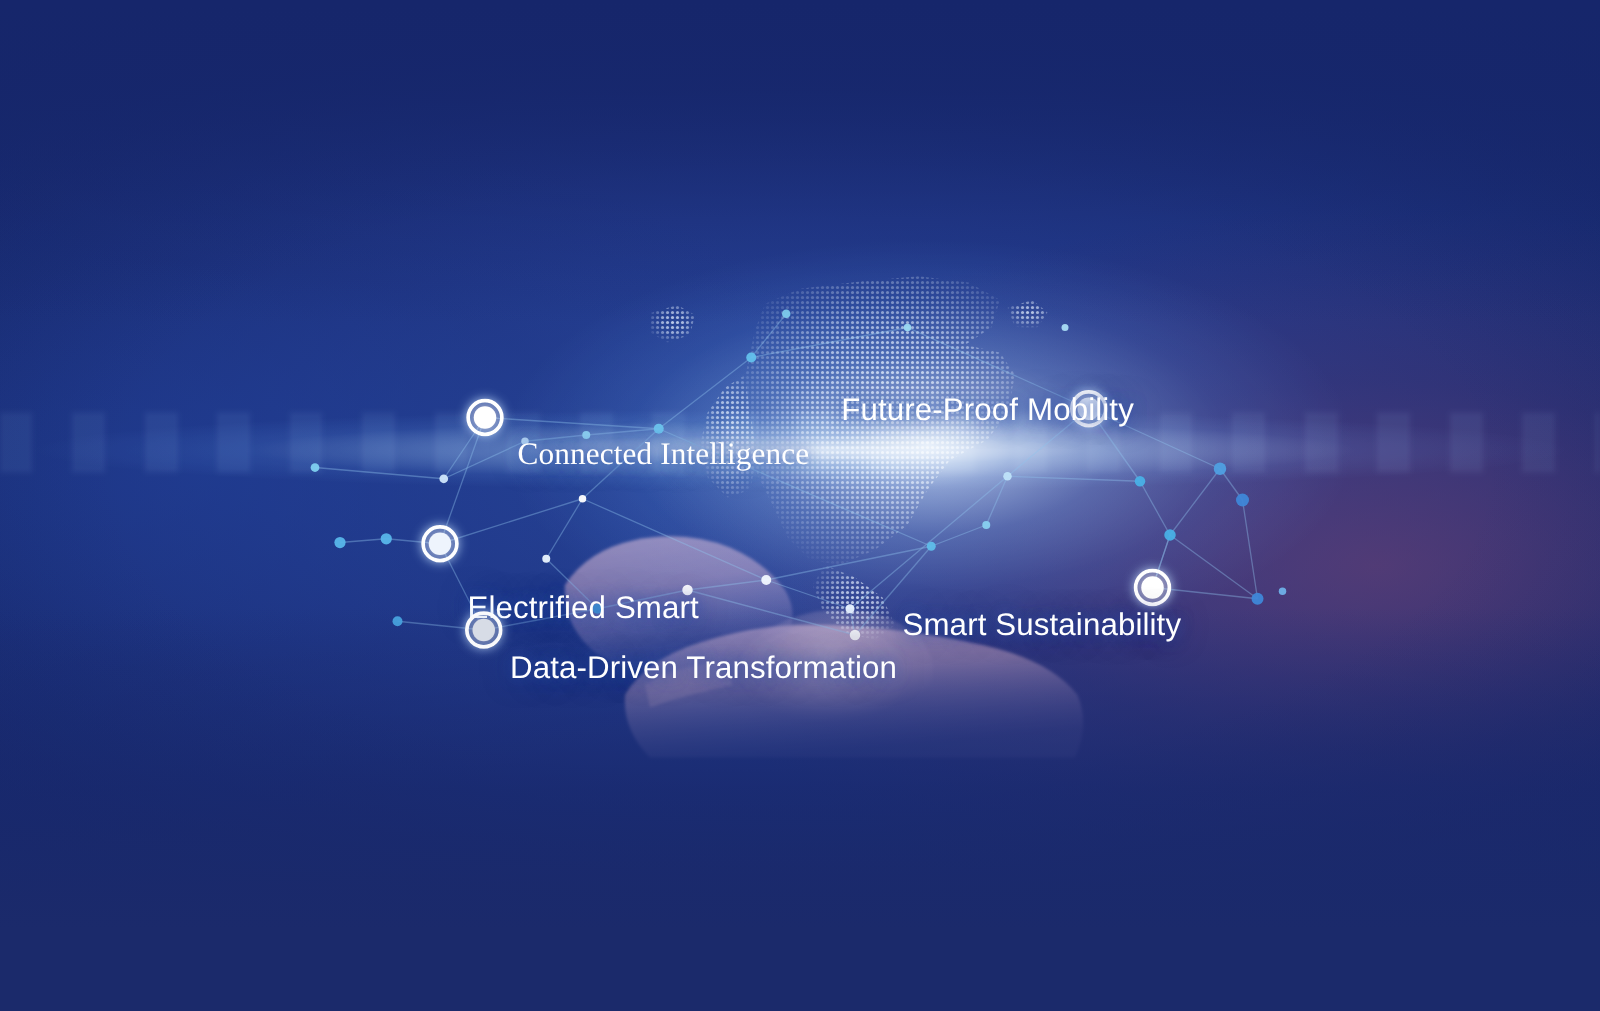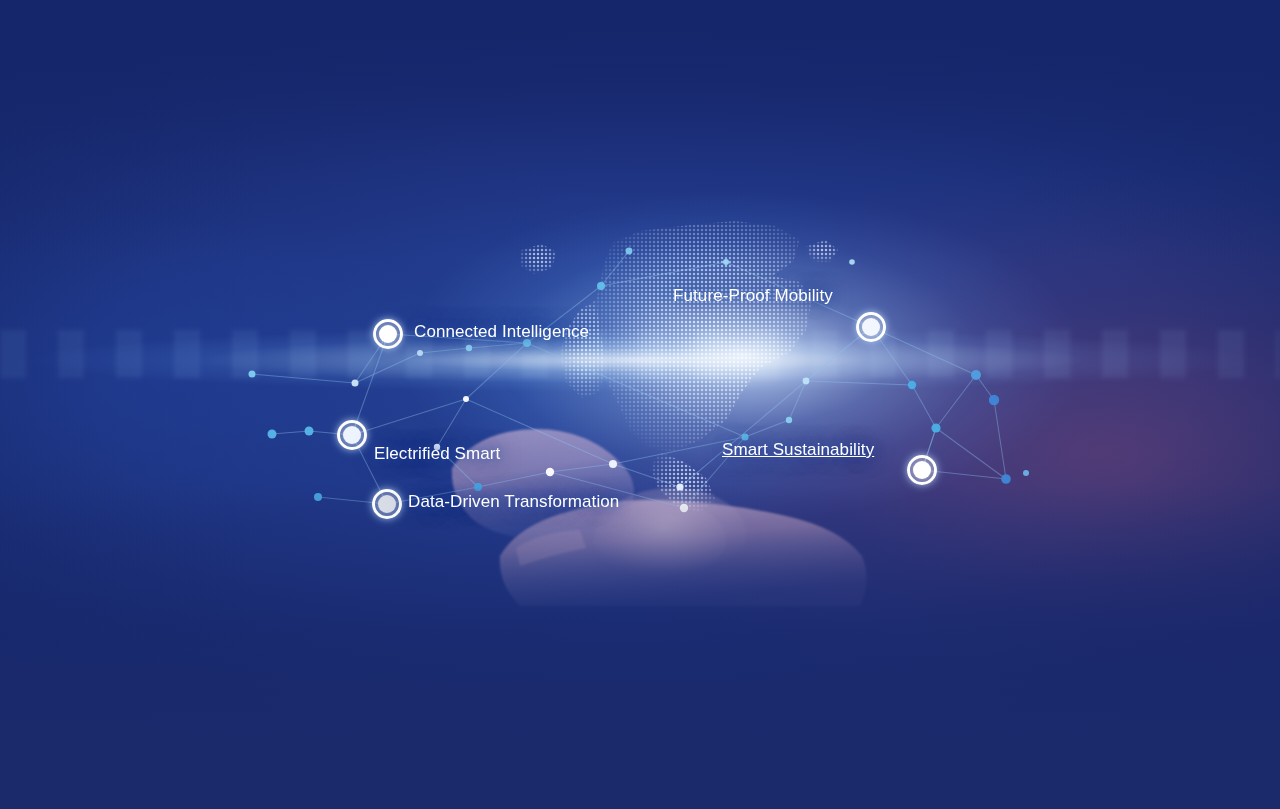--- a/index.html
+++ b/index.html
@@ -59,21 +59,21 @@
   .hand{position:absolute;filter:blur(1.2px);mix-blend-mode:screen;opacity:.78;}
 
   svg.net{position:absolute;inset:0;width:1280px;height:809px;}
 
   
   .label{
     position:absolute;color:#ffffff;white-space:nowrap;
     font-weight:400;letter-spacing:.1px;
     text-shadow:0 0 10px rgba(40,80,170,.85),0 0 22px rgba(30,60,150,.55);
   }
-  .label-sm{font-size:17px;}
+  .label-sm{font-size:25px;margin-top:28px;}
 
   .title{
     position:absolute;color:#fff;white-space:nowrap;
     font-size:71px;font-weight:300;letter-spacing:-.6px;
     text-shadow:0 0 18px rgba(60,110,200,.70),0 0 42px rgba(40,80,180,.45);
   }
 
   
   .node{position:absolute;border-radius:50%;display:block;}
   .node .ring{
@@ -236,36 +236,36 @@
 
   <div class="bg bg-vignette"></div>
   <div class="bg bg-topfade"></div>
   <div class="bg bg-bottomfade"></div>
 
   <div id="topic-layer">
       <div class="node" style="left: 373px; top: 319px; height: 30px; width: 30px;">
         <span class="ring"></span>
         <span class="core" style="top: 6px; left: 6px; height: 18px; width: 18px; background: rgb(255, 255, 255); box-shadow: rgb(255, 255, 255) 0px 0px 10px;"></span>
       </div>
-      <div class="label label-sm" style="left: 414px; top: 322px;">Connected Intelligence</div>
+      <div class="label label-sm" style="left: 414px; top: 322px; font-family: Liberation Serif, serif;">Connected Intelligence</div>
       <div class="node" style="left: 856px; top: 312px; height: 30px; width: 30px;">
         <span class="ring"></span>
         <span class="core" style="top: 6px; left: 6px; height: 18px; width: 18px; background: rgb(242, 247, 255); box-shadow: rgb(242, 247, 255) 0px 0px 10px;"></span>
       </div>
       <div class="label label-sm" style="left: 673px; top: 286px;">Future-Proof Mobility</div>
       <div class="node" style="left: 337px; top: 420px; height: 30px; width: 30px;">
         <span class="ring"></span>
         <span class="core" style="top: 6px; left: 6px; height: 18px; width: 18px; background: rgb(238, 244, 253); box-shadow: rgb(238, 244, 253) 0px 0px 10px;"></span>
       </div>
       <div class="label label-sm" style="left: 374px; top: 444px;">Electrified Smart</div>
       <div class="node" style="left: 907px; top: 455px; height: 30px; width: 30px;">
         <span class="ring"></span>
         <span class="core" style="top: 6px; left: 6px; height: 18px; width: 18px; background: rgb(255, 255, 255); box-shadow: rgb(255, 255, 255) 0px 0px 10px;"></span>
       </div>
-      <div class="label label-sm" style="left: 722px; top: 440px; text-decoration: underline;">Smart Sustainability</div>
+      <div class="label label-sm" style="left: 722px; top: 458px;">Smart Sustainability</div>
       <div class="node" style="left: 372px; top: 489px; height: 30px; width: 30px;">
         <span class="ring"></span>
         <span class="core" style="top: 6px; left: 6px; height: 18px; width: 18px; background: rgb(215, 220, 230); box-shadow: rgb(215, 220, 230) 0px 0px 10px;"></span>
       </div>
       <div class="label label-sm" style="left: 408px; top: 492px; text-align: center;">Data-Driven Transformation</div>
     </div>
 
 
 </div>
 

